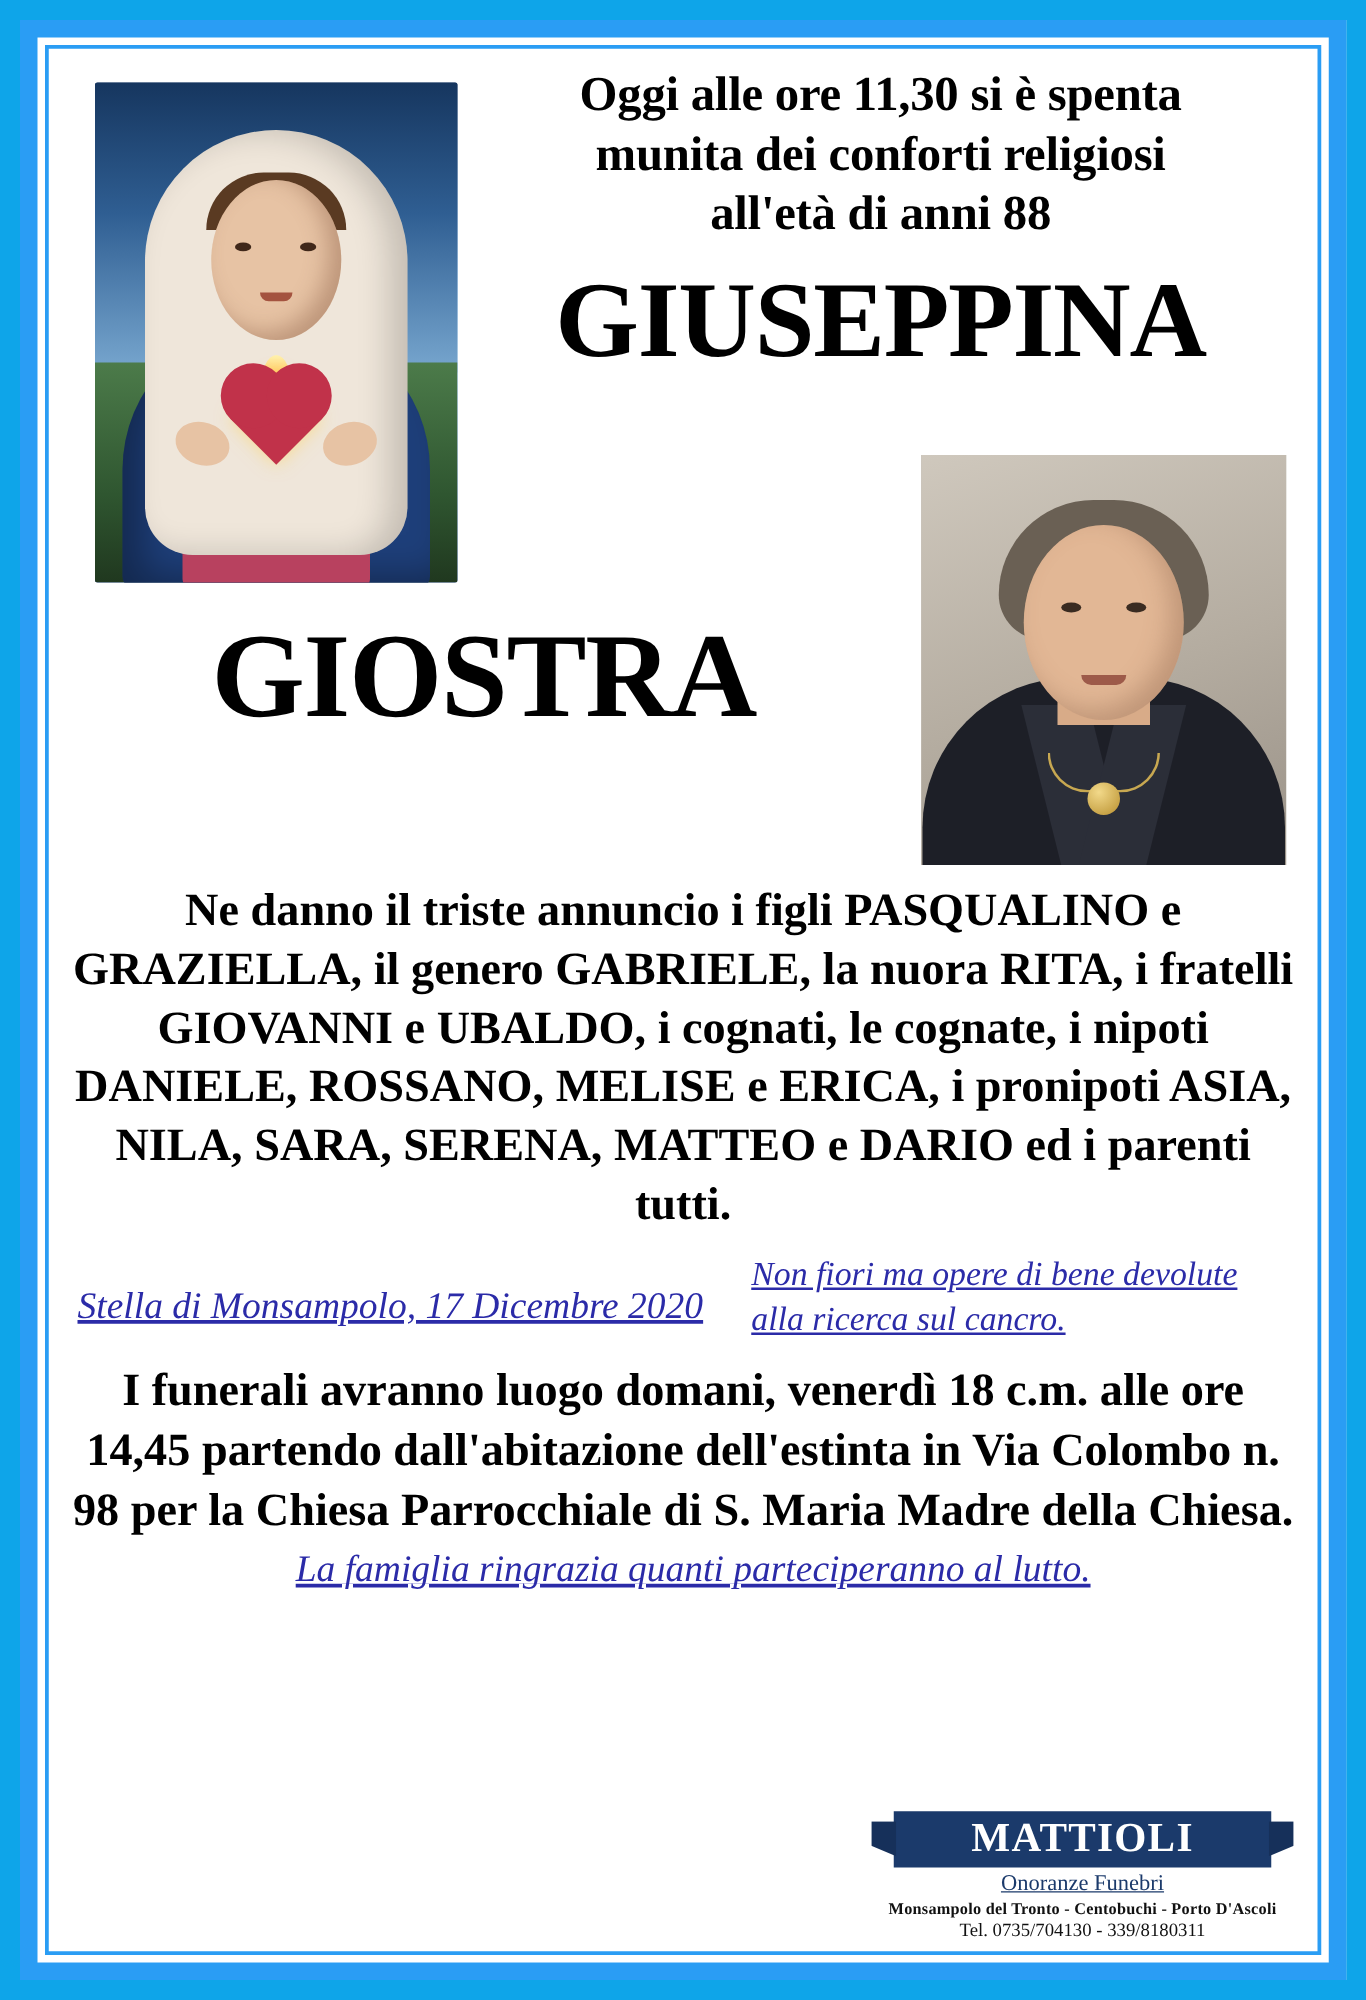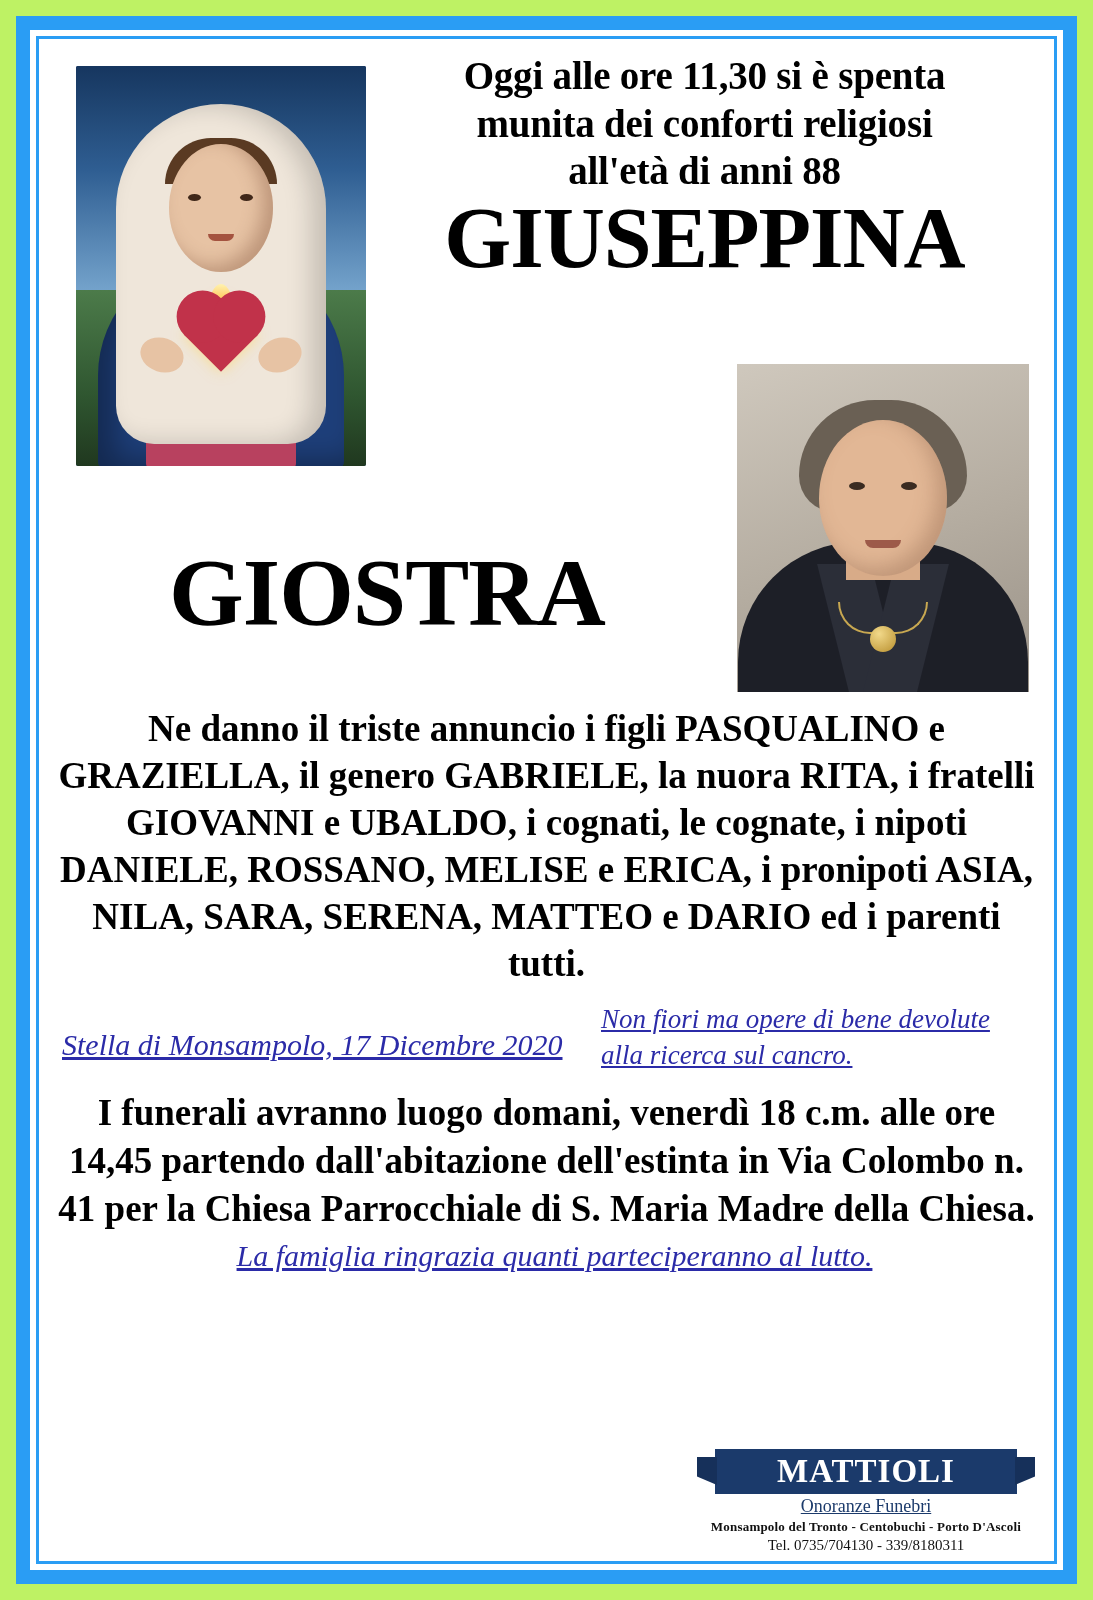--- a/index.html
+++ b/index.html
@@ -12,21 +12,21 @@
     height: 1600px;
     font-family: "Liberation Serif", serif;
     overflow: hidden;
   }
 
   .poster {
     position: relative;
     width: 1093px;
     height: 1600px;
     box-sizing: border-box;
-    background: #bef264;
+    background: #0ea5e9;
     padding: 16px;
   }
 
   
   .frame-outer {
     position: absolute;
     left: 16px;
     top: 16px;
     right: 16px;
     bottom: 16px;
@@ -187,30 +187,31 @@
     font-size: 39px;
     font-weight: bold;
     line-height: 1.22;
     color: #000;
     letter-spacing: -0.2px;
   }
   .first-name {
     font-size: 86px;
     font-weight: bold;
     line-height: 1.02;
+    margin-top: 18px;
     letter-spacing: -1px;
     color: #000;
   }
 
   
   .name-row {
     position: relative;
     margin-top: 2px;
     display: flex;
-    align-items: center;
+    align-items: flex-start;
     gap: 31px;
   }
   .name-block {
     flex: 1 1 auto;
     text-align: center;
     padding-left: 10px;
     padding-top: 26px;
   }
   .surname {
     font-size: 96px;
@@ -466,21 +467,21 @@
       </div>
     </div>
 
     <div class="announce">Ne danno il triste annuncio i figli PASQUALINO e GRAZIELLA, il genero GABRIELE, la nuora RITA, i fratelli GIOVANNI e UBALDO, i cognati, le cognate, i nipoti DANIELE, ROSSANO, MELISE e ERICA, i pronipoti ASIA, NILA, SARA, SERENA, MATTEO e DARIO ed i parenti tutti.</div>
 
     <div class="mid-row">
       <div class="place-date">Stella di Monsampolo, 17 Dicembre 2020</div>
       <div class="flowers">Non fiori ma opere di bene devolute alla ricerca sul cancro.</div>
     </div>
 
-    <div class="funeral">I funerali avranno luogo domani, venerdì 18 c.m. alle ore 14,45 partendo dall'abitazione dell'estinta in Via Colombo n. 41 per la Chiesa Parrocchiale di S. Maria Madre della Chiesa.</div>
+    <div class="funeral">I funerali avranno luogo domani, venerdì 18 c.m. alle ore 14,45 partendo dall'abitazione dell'estinta in Via Colombo n. 98 per la Chiesa Parrocchiale di S. Maria Madre della Chiesa.</div>
 
     <div class="thanks">La famiglia ringrazia quanti parteciperanno al lutto.</div>
 
     <div class="logo">
       <div class="logo-ribbon">MATTIOLI</div>
       <div class="logo-sub">Onoranze Funebri</div>
       <div class="logo-towns">Monsampolo del Tronto  -  Centobuchi  -  Porto D'Ascoli</div>
       <div class="logo-tel">Tel. 0735/704130 - 339/8180311</div>
     </div>
 

